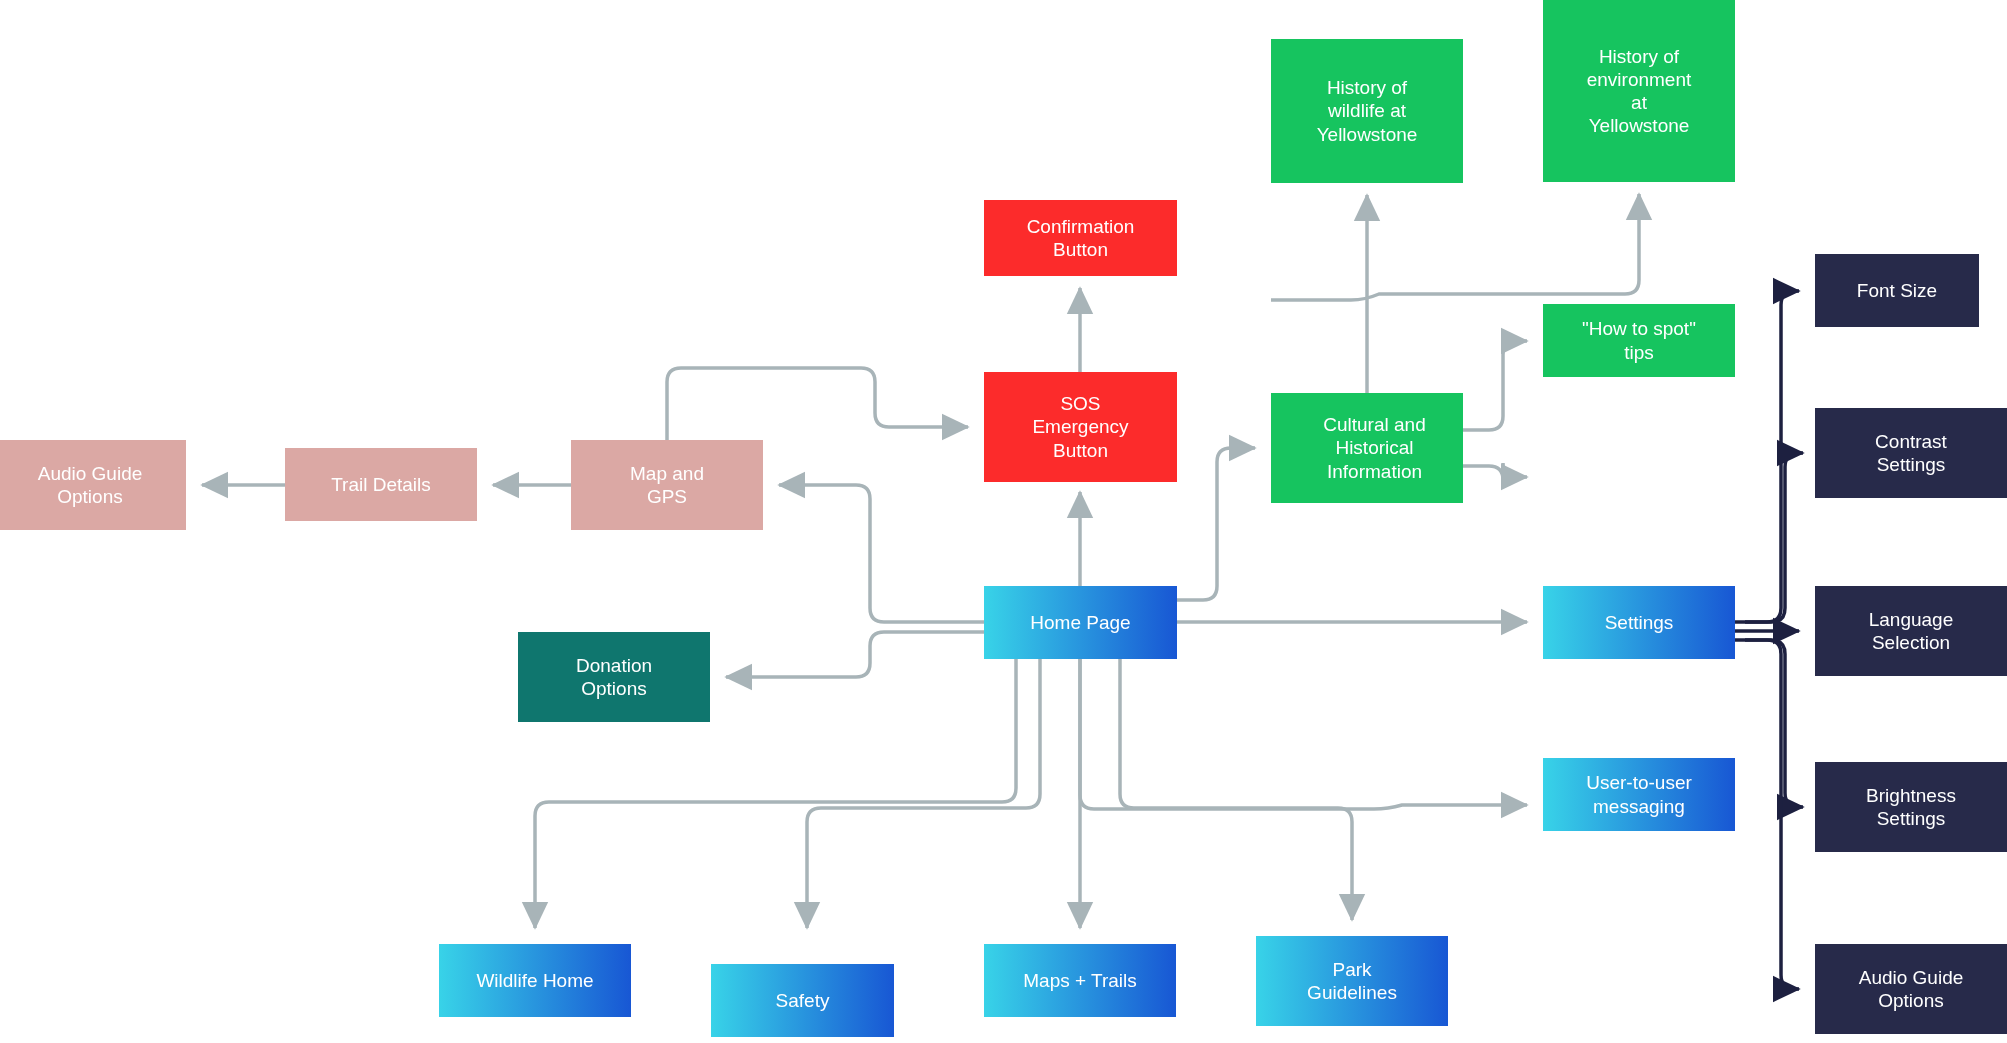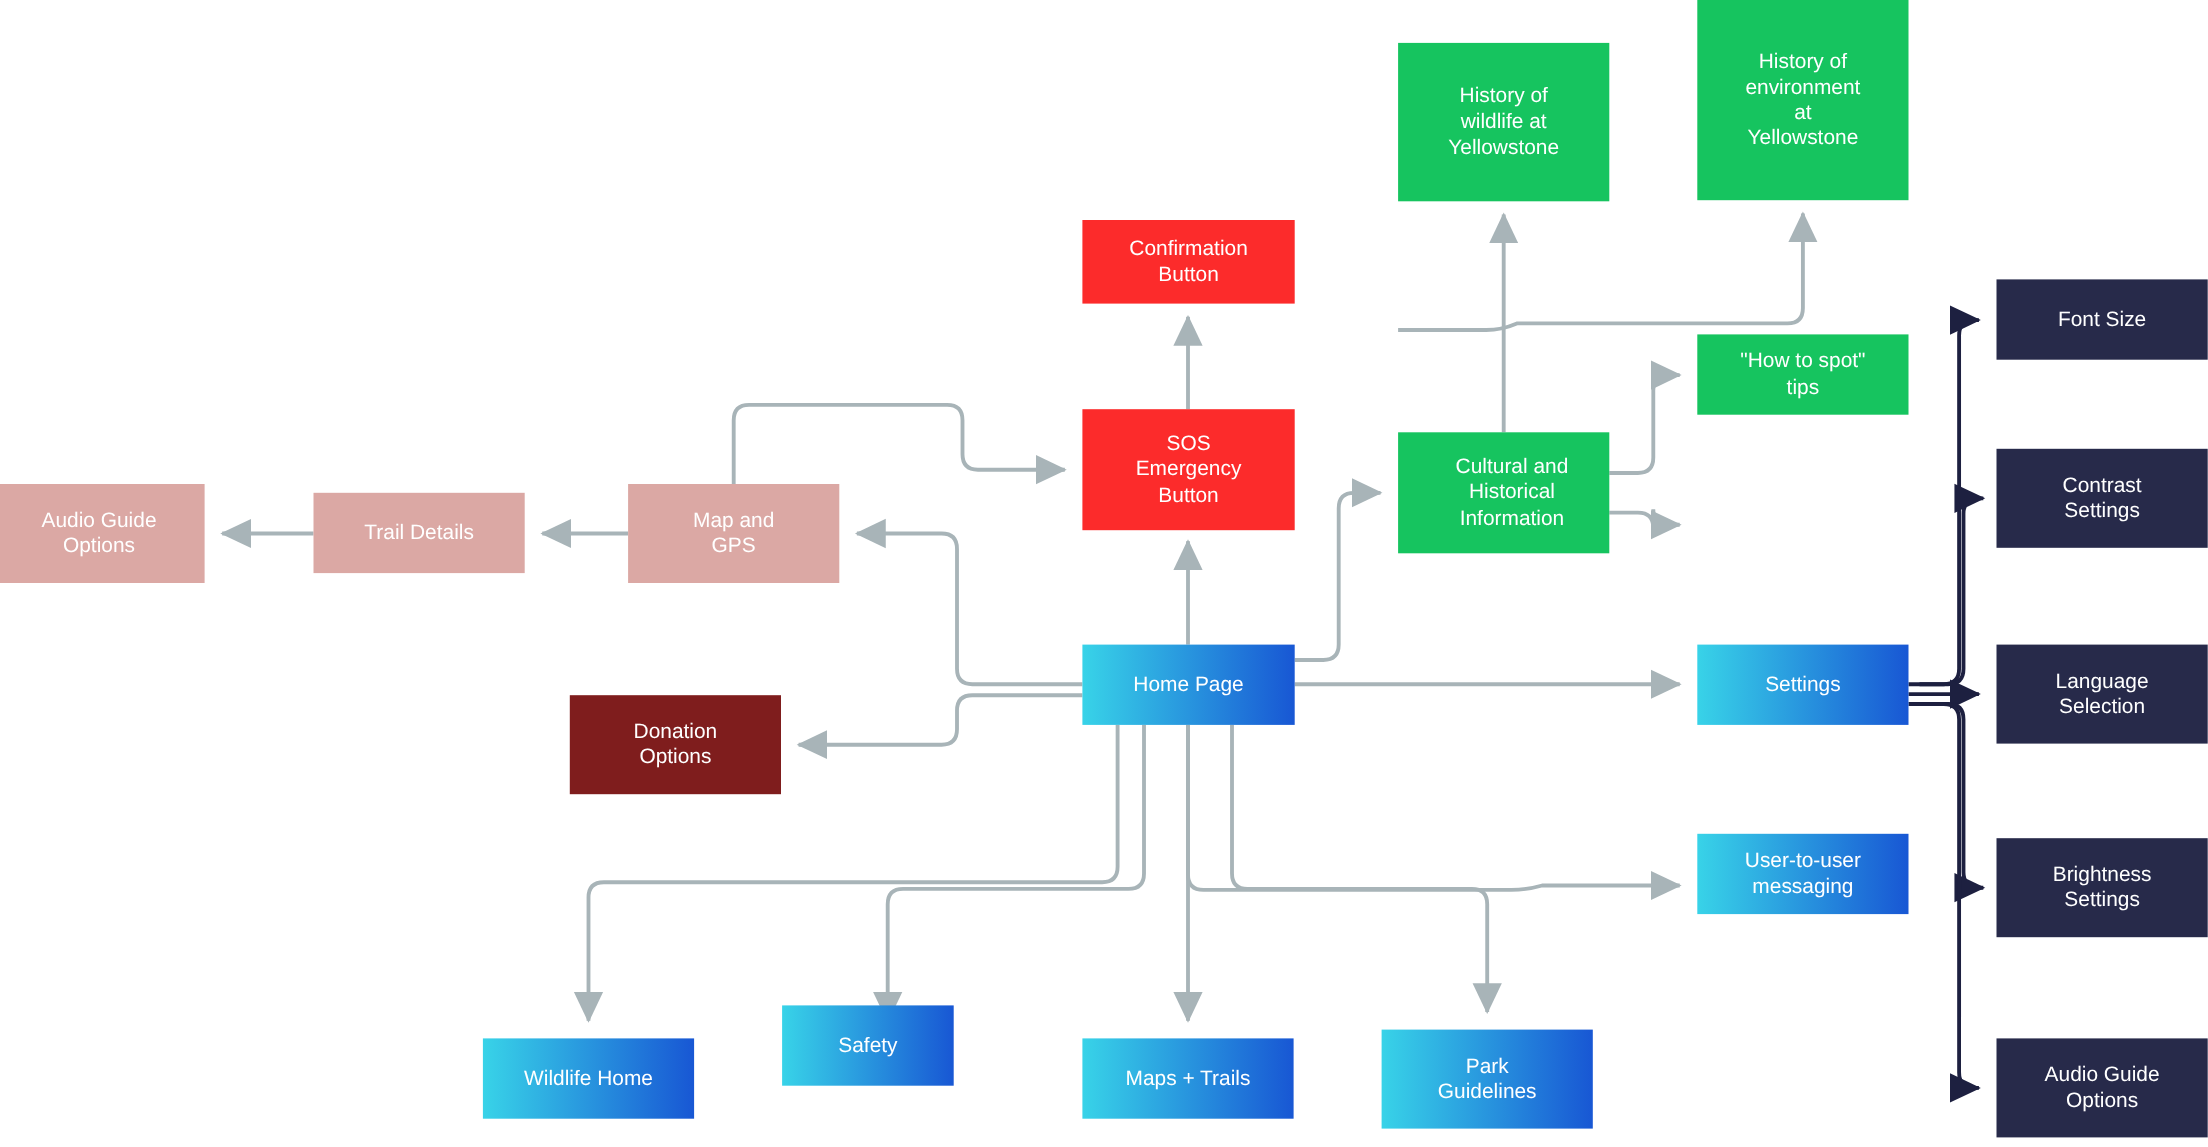--- a/index.html
+++ b/index.html
@@ -115,21 +115,21 @@
 Button</div>
 
   <div class="node" style="left:571px;top:440px;width:192px;height:90px;background:#dba8a4;">Map and
 GPS</div>
 
   <div class="node" style="left:285px;top:448px;width:192px;height:73px;background:#dba8a4;">Trail Details</div>
 
   <div class="node" style="left:-6px;top:440px;width:192px;height:90px;background:#dba8a4;">Audio Guide
 Options</div>
 
-  <div class="node" style="left:518px;top:632px;width:192px;height:90px;background:#7f1d1d;">Donation
+  <div class="node" style="left:518px;top:632px;width:192px;height:90px;background:#0f766e;">Donation
 Options</div>
 
   <div class="node" style="left:1271px;top:393px;width:192px;height:110px;background:#16c45f;padding-left:21px;">Cultural and
 Historical
 Information</div>
 
   <div class="node" style="left:1271px;top:39px;width:192px;height:144px;background:#16c45f;">History of
 wildlife at
 Yellowstone</div>
 
@@ -142,28 +142,28 @@
 tips</div>
 
 
   <div class="node" style="left:1543px;top:586px;width:192px;height:73px;background:linear-gradient(90deg,#38d3e8 0%,#1857d4 100%);">Settings</div>
 
   <div class="node" style="left:1543px;top:758px;width:192px;height:73px;background:linear-gradient(90deg,#38d3e8 0%,#1857d4 100%);">User-to-user
 messaging</div>
 
   <div class="node" style="left:439px;top:944px;width:192px;height:73px;background:linear-gradient(90deg,#38d3e8 0%,#1857d4 100%);">Wildlife Home</div>
 
-  <div class="node" style="left:711px;top:914px;width:156px;height:73px;background:linear-gradient(90deg,#38d3e8 0%,#1857d4 100%);">Safety</div>
+  <div class="node" style="left:711px;top:964px;width:183px;height:73px;background:linear-gradient(90deg,#38d3e8 0%,#1857d4 100%);">Safety</div>
 
   <div class="node" style="left:984px;top:944px;width:192px;height:73px;background:linear-gradient(90deg,#38d3e8 0%,#1857d4 100%);">Maps + Trails</div>
 
   <div class="node" style="left:1256px;top:936px;width:192px;height:90px;background:linear-gradient(90deg,#38d3e8 0%,#1857d4 100%);">Park
 Guidelines</div>
 
-  <div class="node" style="left:1815px;top:254px;width:192px;height:73px;background:#272a4a;">Font Size</div>
+  <div class="node" style="left:1815px;top:254px;width:164px;height:73px;background:#272a4a;">Font Size</div>
 
   <div class="node" style="left:1815px;top:408px;width:192px;height:90px;background:#272a4a;">Contrast
 Settings</div>
 
   <div class="node" style="left:1815px;top:586px;width:192px;height:90px;background:#272a4a;">Language
 Selection</div>
 
   <div class="node" style="left:1815px;top:762px;width:192px;height:90px;background:#272a4a;">Brightness
 Settings</div>
 

